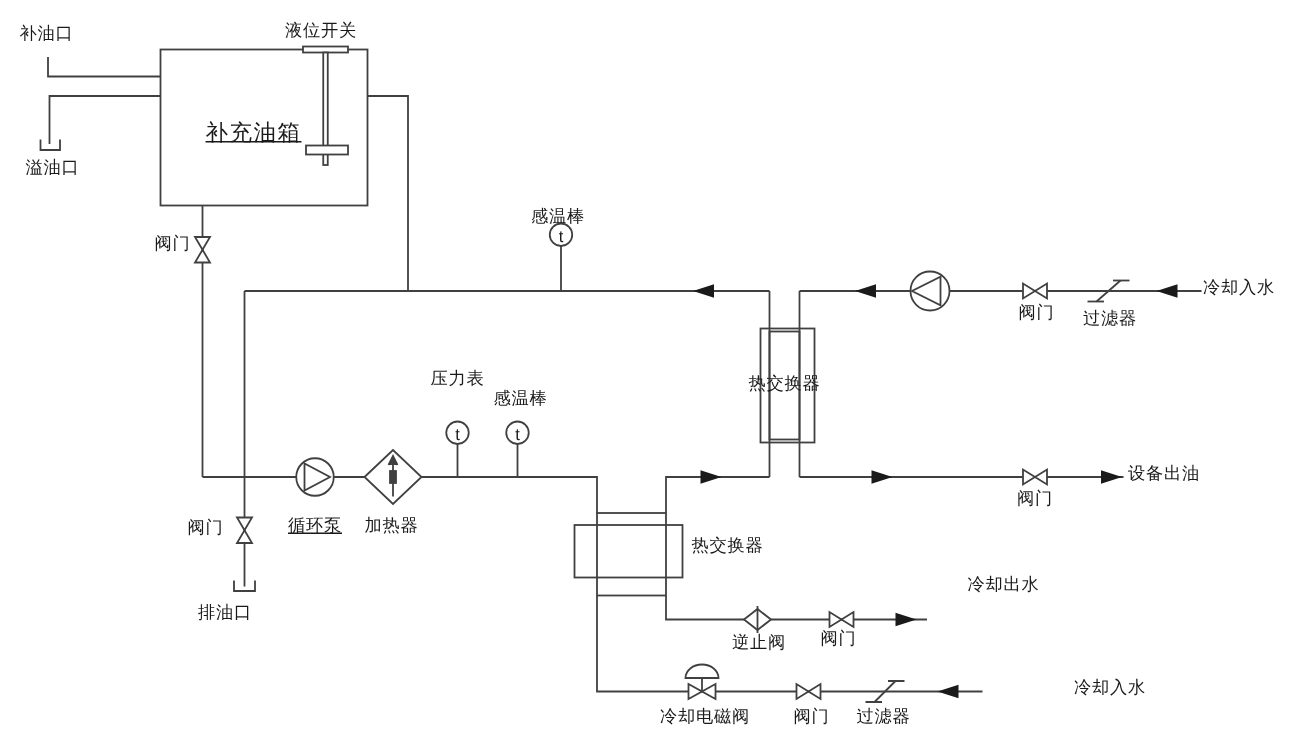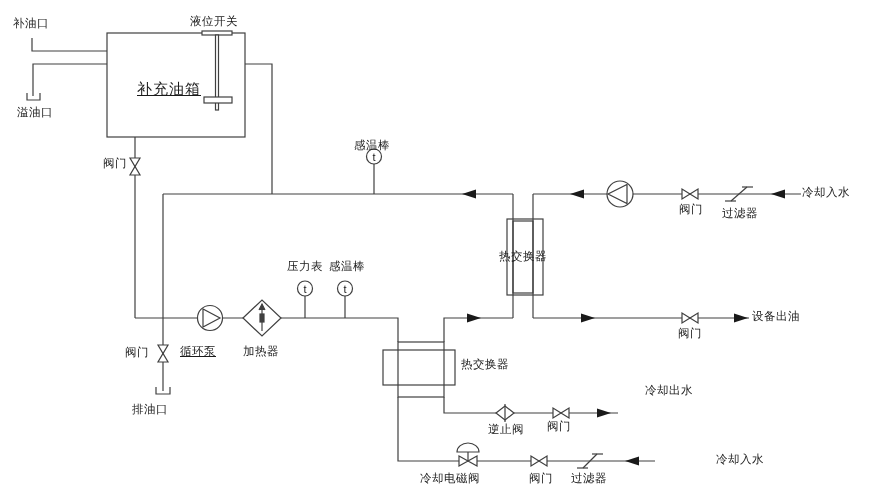--- a/index.html
+++ b/index.html
@@ -167,30 +167,30 @@
   <div class="lbl" style="left:13px;top:18px;">补油口</div>
   <div class="lbl" style="left:17px;top:107px;">溢油口</div>
   <div class="lbl" style="left:190px;top:16px;">液位开关</div>
   <div class="lbl lbl-big" style="left:137px;top:81px;text-decoration:underline;">补充油箱</div>
   <div class="lbl" style="left:103px;top:158px;">阀门</div>
   <div class="lbl" style="left:354px;top:140px;">感温棒</div>
   <div class="lbl" style="left:802px;top:187px;">冷却入水</div>
   <div class="lbl" style="left:679px;top:204px;">阀门</div>
   <div class="lbl" style="left:722px;top:208px;">过滤器</div>
   <div class="lbl" style="left:499px;top:251px;">热交换器</div>
-  <div class="lbl" style="left:287px;top:261px;">压力表</div>
+  <div class="lbl" style="left:287px;top:248px;">压力表</div>
   <div class="lbl" style="left:329px;top:261px;">感温棒</div>
-  <div class="lbl" style="left:180px;top:346px;text-decoration:underline;">循环泵</div>
+  <div class="lbl" style="left:192px;top:346px;text-decoration:underline;">循环泵</div>
   <div class="lbl" style="left:243px;top:346px;">加热器</div>
   <div class="lbl" style="left:125px;top:347px;">阀门</div>
   <div class="lbl" style="left:132px;top:404px;">排油口</div>
   <div class="lbl" style="left:752px;top:311px;">设备出油</div>
   <div class="lbl" style="left:678px;top:328px;">阀门</div>
   <div class="lbl" style="left:461px;top:359px;">热交换器</div>
   <div class="lbl" style="left:488px;top:424px;">逆止阀</div>
   <div class="lbl" style="left:547px;top:421px;">阀门</div>
   <div class="lbl" style="left:623px;top:385px;margin-left:22px;">冷却出水</div>
-  <div class="lbl" style="left:420px;top:473px;">冷却电磁阀</div>
+  <div class="lbl" style="left:440px;top:473px;">冷却电磁阀</div>
   <div class="lbl" style="left:529px;top:473px;">阀门</div>
   <div class="lbl" style="left:571px;top:473px;">过滤器</div>
   <div class="lbl" style="left:684px;top:454px;margin-left:32px;">冷却入水</div>
 
 </div>
 
 </body></html>

